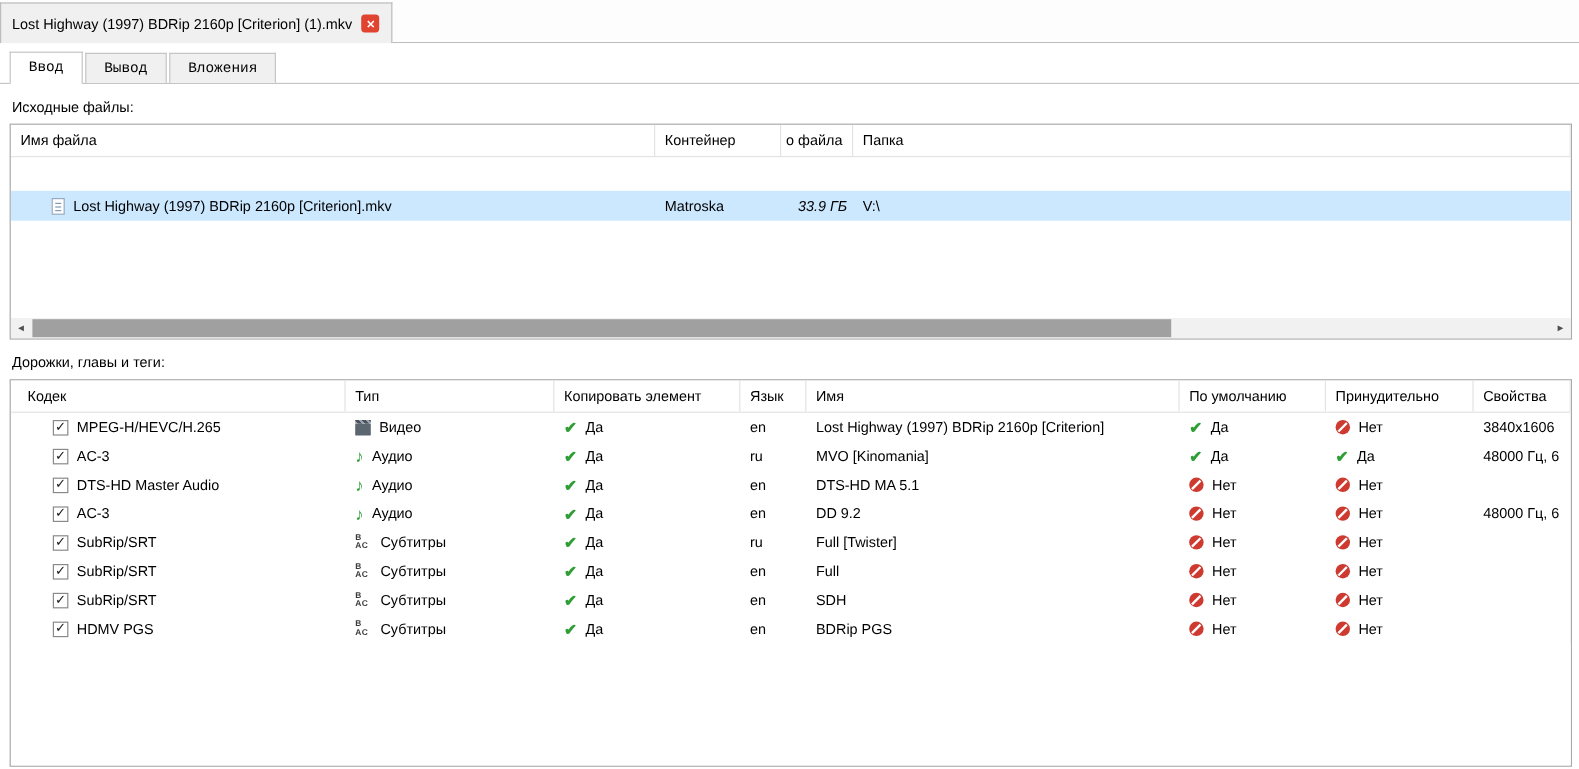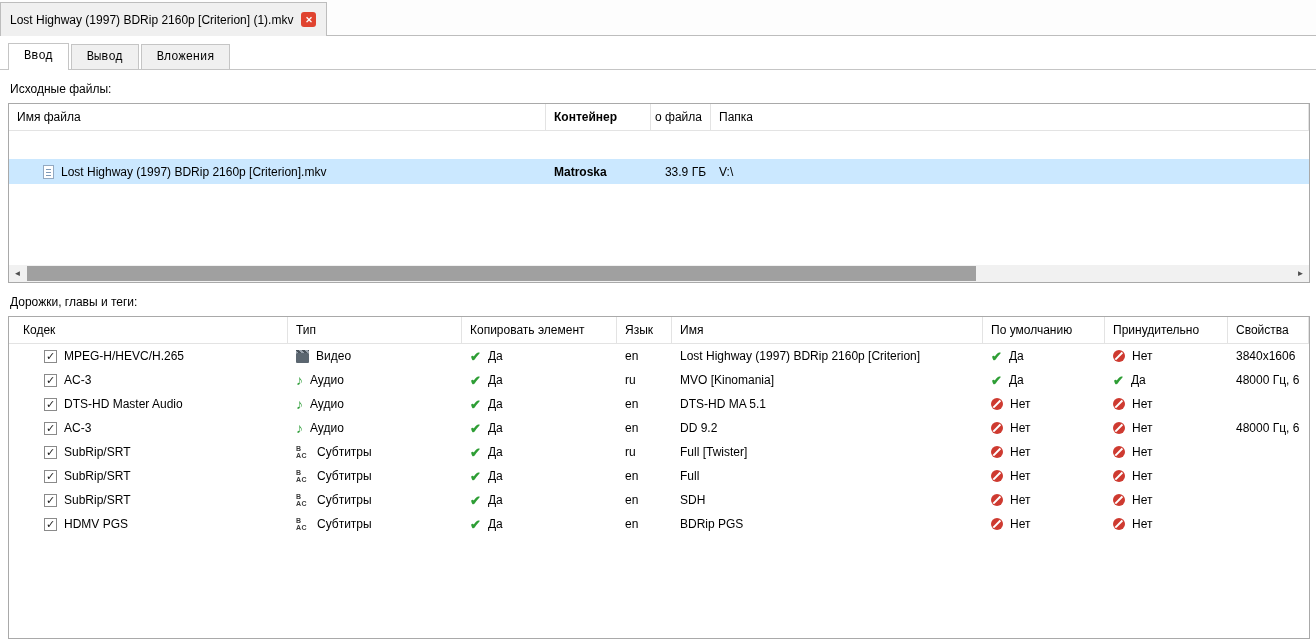--- a/index.html
+++ b/index.html
@@ -41,25 +41,25 @@
   .th.right { justify-content:flex-end; }
   .th-codec { padding-left:14px; }
 
   .row { display:flex; height:24px; align-items:center; }
   .srow { height:25px;margin-top:28px; }
   .cell { display:flex; align-items:center; gap:7px; padding:0 8px; white-space:nowrap; overflow:hidden; height:100%; }
   .selected { background:#cbe8ff; }
 
   
   .s-name   { width:537px; }
-  .s-cont   { width:105px;font-weight:bold; }
+  .s-cont   { width:105px; }
   .s-size   { width:60px; }
   .s-folder { flex:1; min-width:0; }
   .cell.s-name { padding-left:34px; }
-  .cell.s-size { justify-content:flex-end; padding-right:5px; }
+  .cell.s-size { justify-content:flex-end; padding-right:5px;font-style:italic; }
 
   
   .c-codec { width:279px; }
   .c-type  { width:174px; }
   .c-copy  { width:155px; }
   .c-lang  { width:55px; }
   .c-name  { width:311px; }
   .c-def   { width:122px; }
   .c-forc  { width:123px; }
   .c-props { flex:1; min-width:0; }

